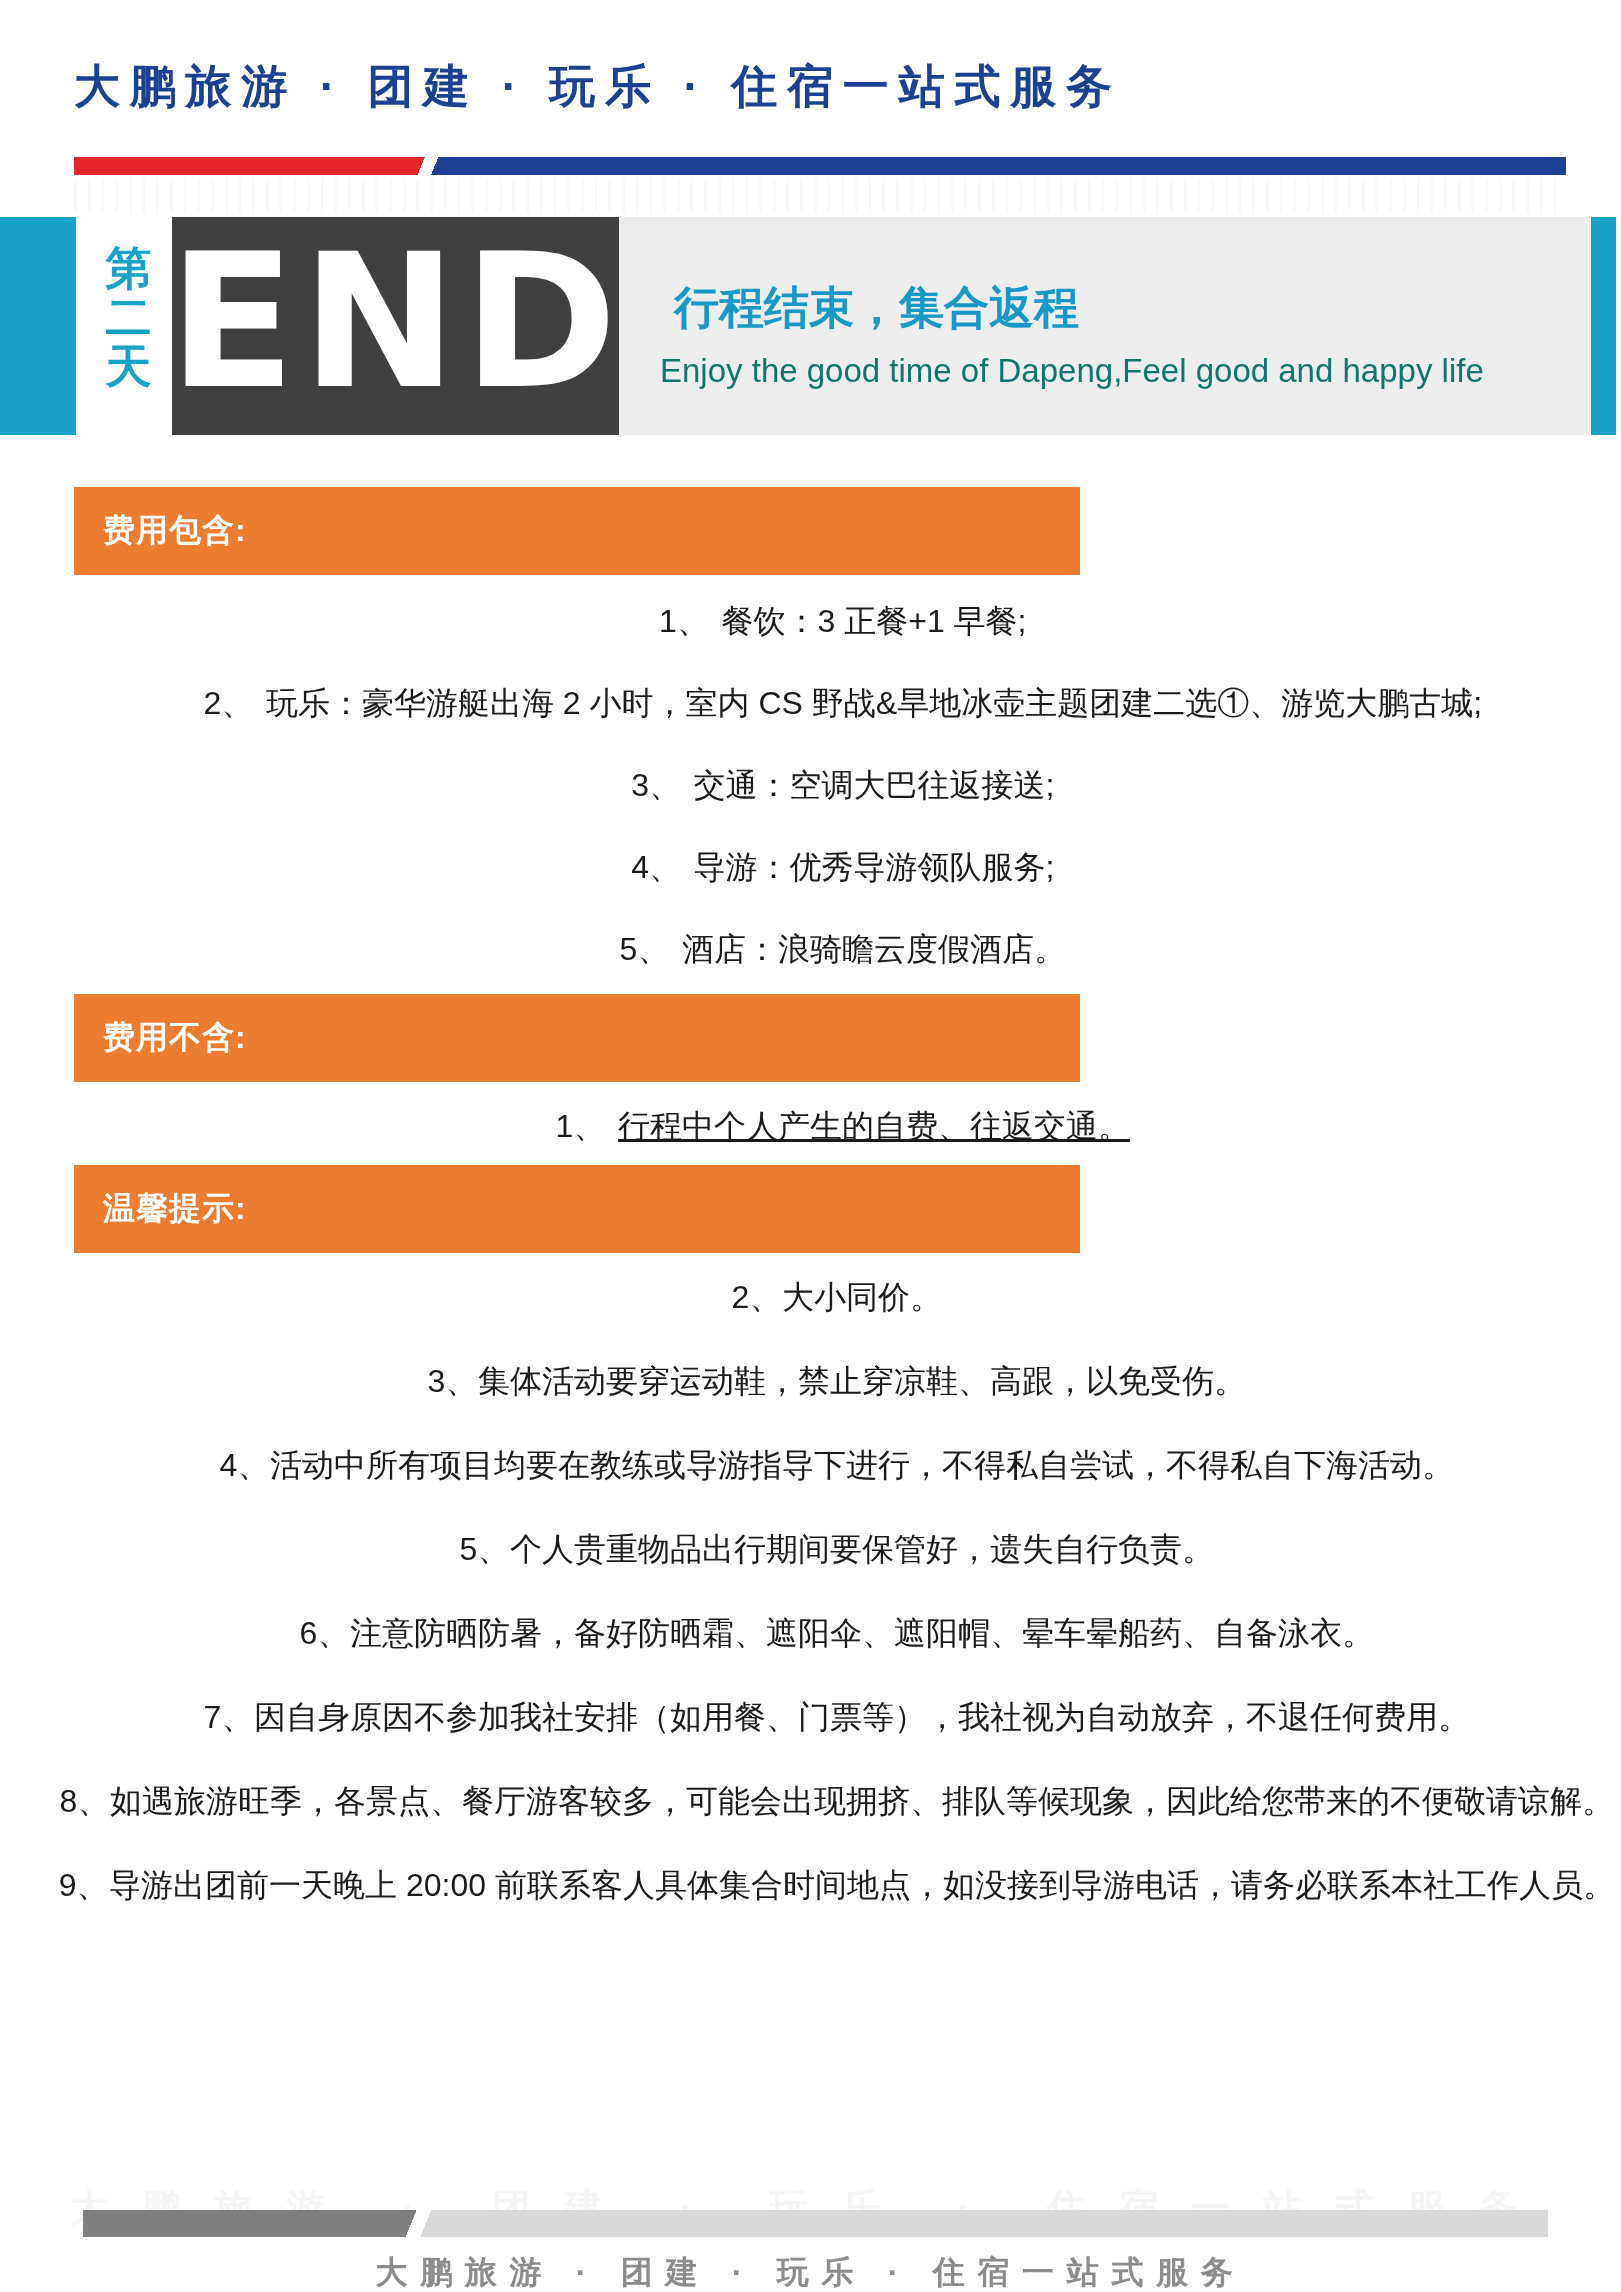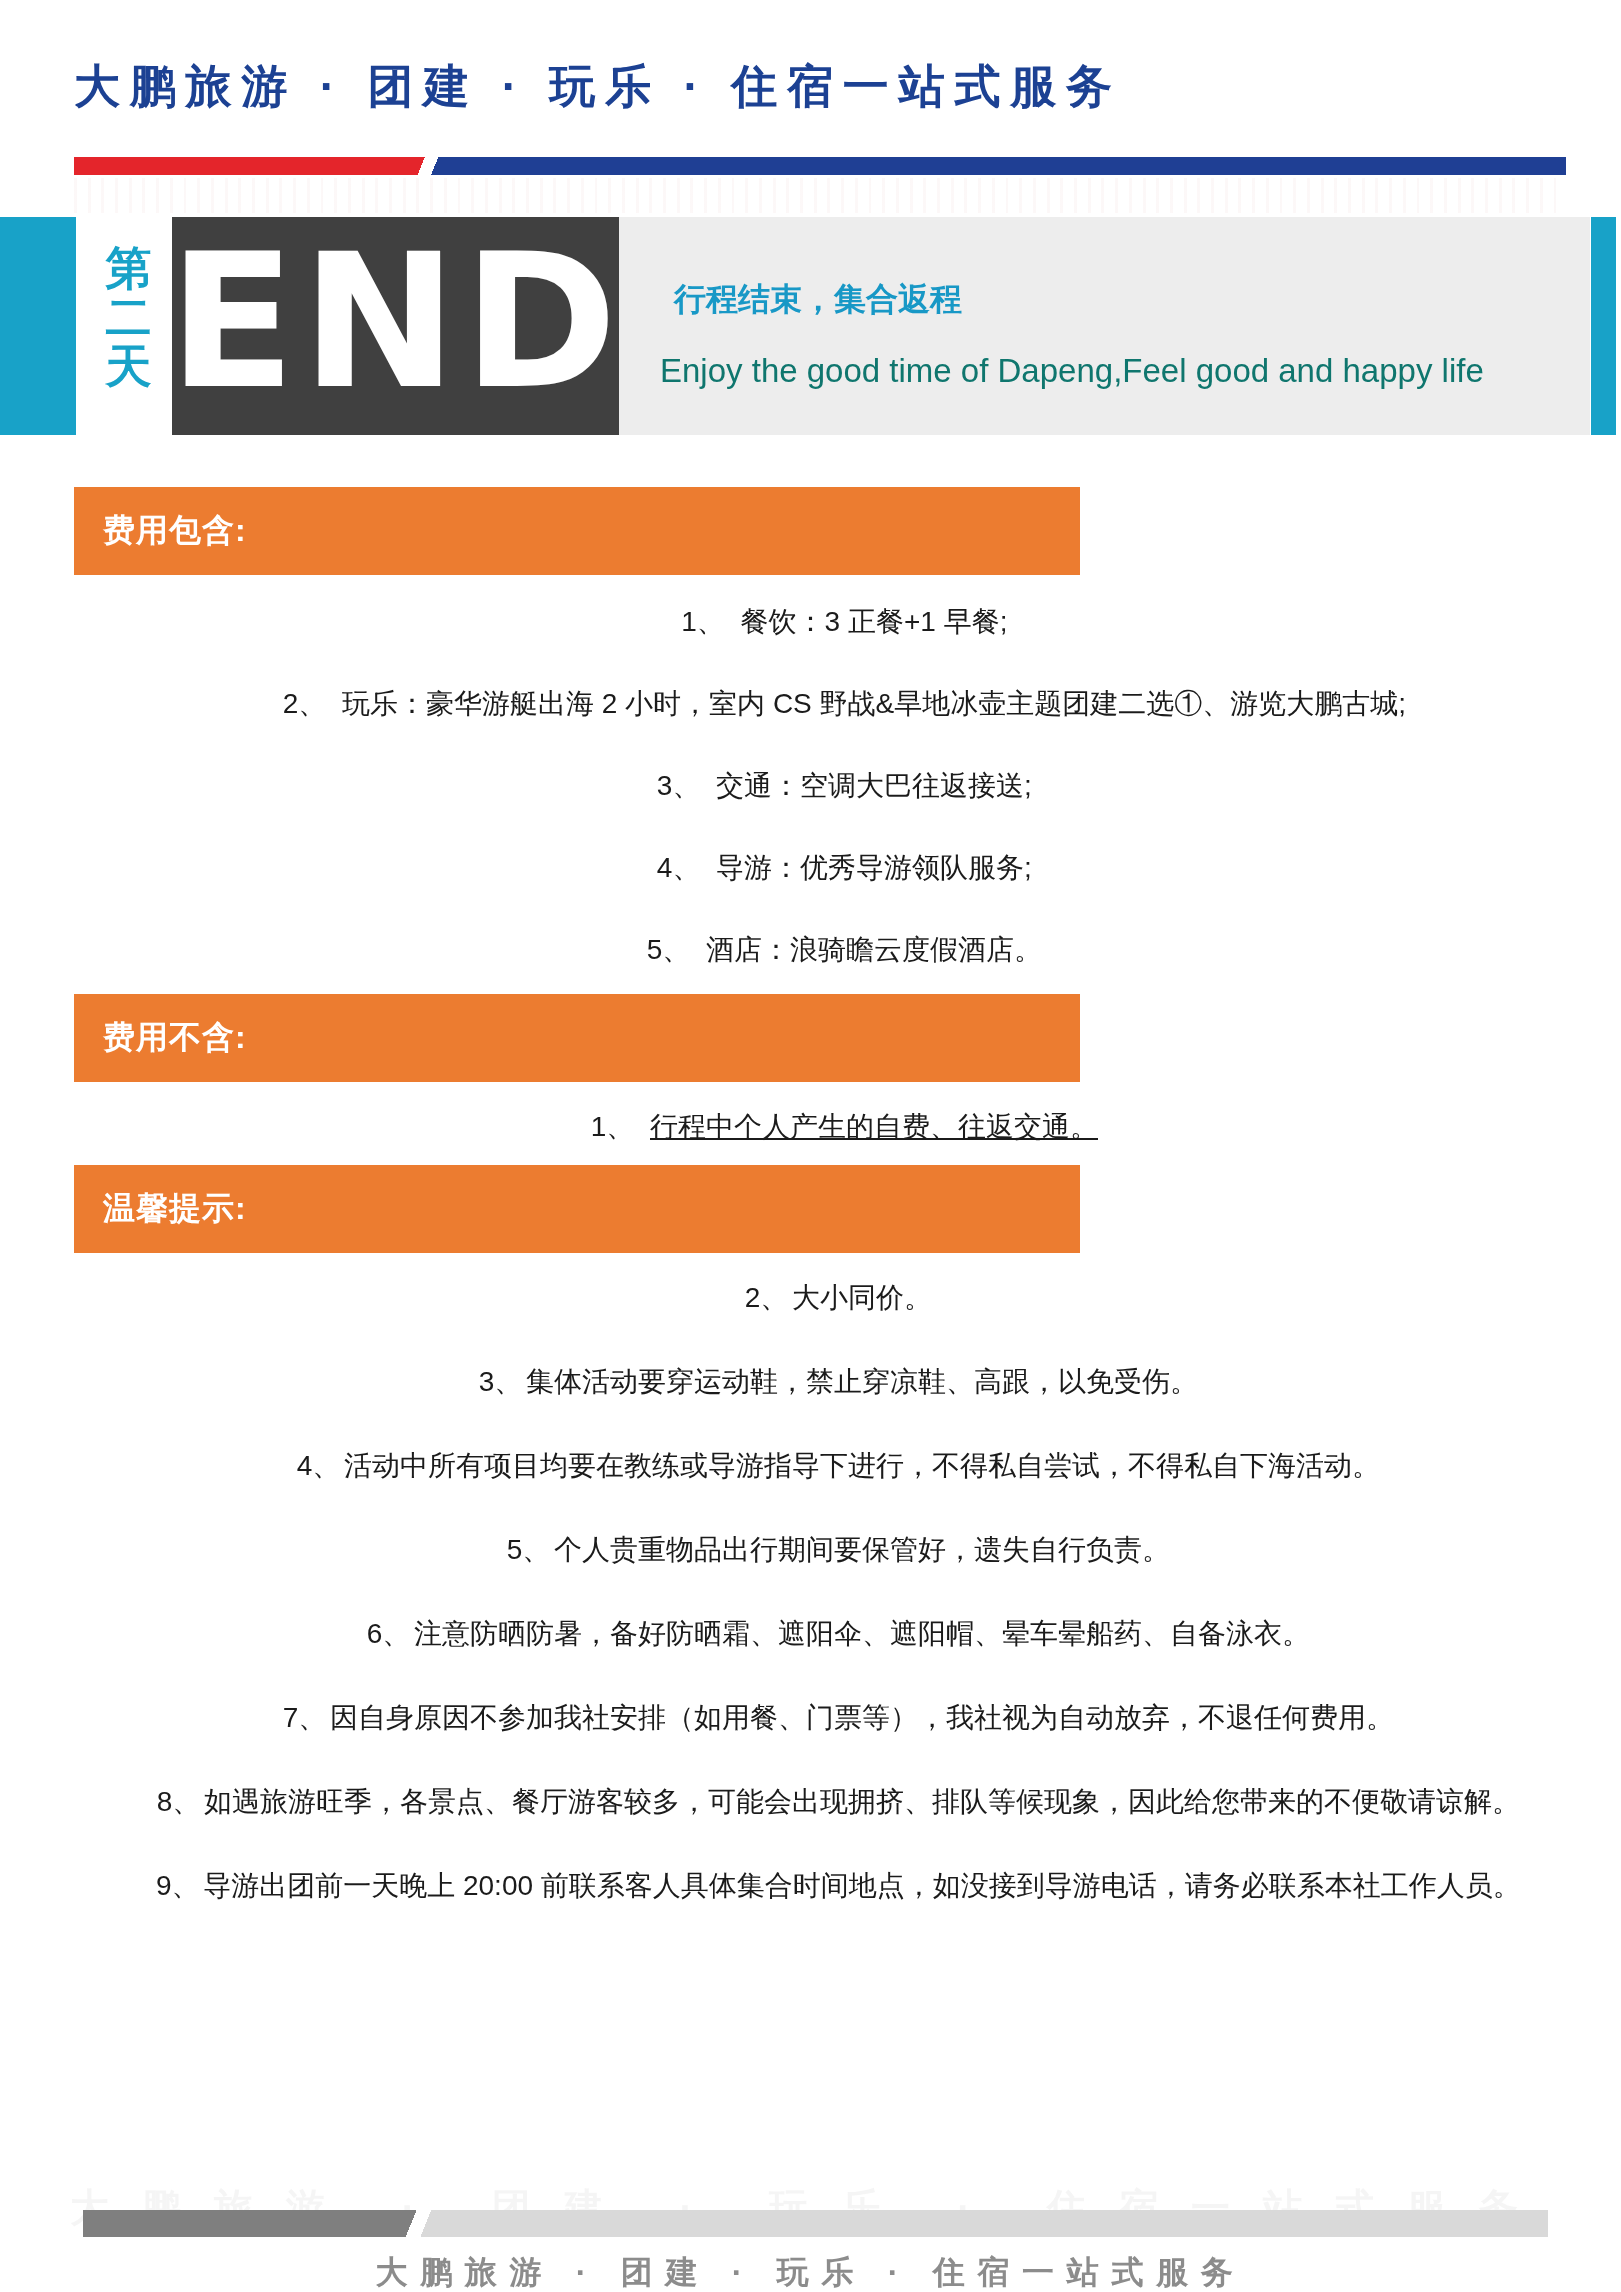--- a/index.html
+++ b/index.html
@@ -42,42 +42,42 @@
   }
   .hero-endbox .end-word{
     font-family:"DejaVu Sans", sans-serif;
     font-size:186px;font-weight:800;color:#ffffff;
     letter-spacing:5.9px;line-height:186px;margin-top:-7.8px;
   }
   .hero-gray{position:absolute;left:619px;top:0;width:971px;height:218px;background:#ededed;}
   .hero-rightstrip{position:absolute;left:1591px;top:0;width:24.5px;height:218px;background:#18a2c8;}
   .hero-title{
     position:absolute;left:674px;top:61px;
-    font-size:32px;font-weight:bold;color:#1898c6;white-space:nowrap;
+    font-size:45px;font-weight:bold;color:#1898c6;white-space:nowrap;
   }
   .hero-subtitle{
     position:absolute;left:660px;top:135px;
     font-size:33px;color:#0f766e;white-space:nowrap;
   }
   
   .content{position:absolute;top:390px;left:0;width:1621px;text-align:center;}
   .banner{
     margin-left:74px;width:1006px;height:88px;
     background:#ec7c30;display:flex;align-items:center;
     box-sizing:border-box;padding-left:29px;
   }
   .banner .banner-label{font-size:32px;font-weight:bold;color:#ffffff;letter-spacing:1px;}
   .banner.b1{margin-top:53px;}
   .banner.b2{margin-top:27.4px;}
   .banner.b3{margin-top:21.6px;}
   .list{margin-left:52px;}
   .listA{margin-top:29px;}
   .listB{margin-top:26.5px;text-decoration:underline;}
   .listC{margin-top:26.5px;}
-  .li{font-size:28px;line-height:35px;white-space:nowrap;}
+  .li{font-size:32px;line-height:35px;white-space:nowrap;}
   .listA .li, .listB .li{margin-bottom:47px;}
   .listC .li{margin-bottom:49px;}
   .list .li:last-child{margin-bottom:0;}
   .num{display:inline-block;}
   .numA{min-width:75px;}
   .numC{min-width:51px;}
   
   .footer-ghost{
     position:absolute;top:2137px;left:0;width:1621px;
     text-align:center;font-size:39px;font-weight:bold;

